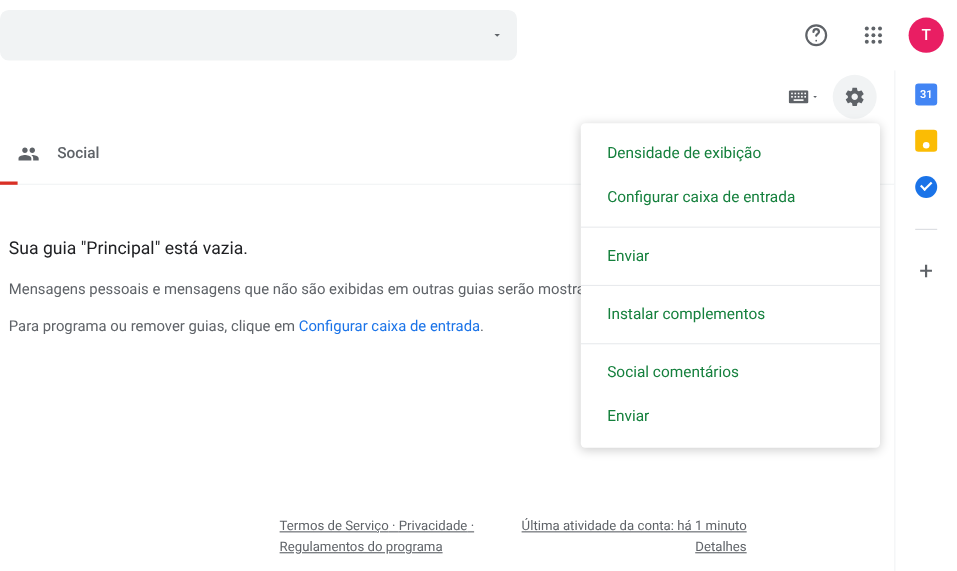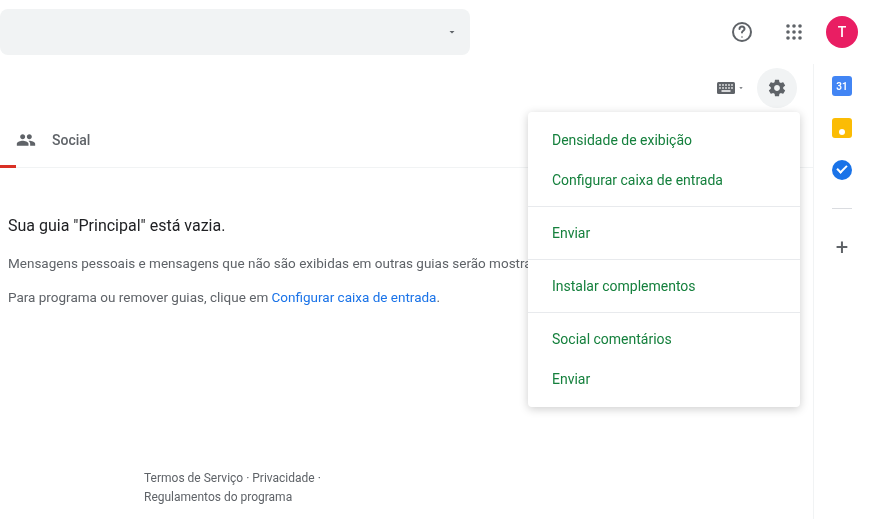--- a/index.html
+++ b/index.html
@@ -138,23 +138,24 @@
     line-height: 1.5;
     margin-bottom: 14px;
   }
   .link { color: #1a73e8; cursor: pointer; }
   .footer {
     position: absolute;
     bottom: 12px;
     left: 0; right: 0;
     padding: 0 24px;
     display: flex;
-    justify-content: flex-start;
+    justify-content: center;
     font-size: 12px;
     color: #5f6368;
+    text-decoration: underline;
   }
   .footer .left { text-align: left; max-width: 340px; line-height: 1.6; padding-left: 120px;}
   .footer .right { text-align: right; line-height: 1.6; }
   .footer a { color: #5f6368; text-decoration: none; cursor: pointer; }
   .side-panel {
     width: 56px;
     display: flex;
     flex-direction: column;
     align-items: center;
     padding-top: 12px;
@@ -276,20 +277,24 @@
       <div class="empty-text">Mensagens pessoais e mensagens que não são exibidas em outras guias serão mostradas aqui.</div>
       <div class="empty-text">
         <span>Para programa ou remover guias, clique em </span><span class="link">Configurar caixa de entrada</span><span>.</span>
       </div>
     </div>
 
     <div class="footer">
       <div class="left">
         <a>Termos de Serviço</a> · <a>Privacidade</a> · <a>Regulamentos do programa</a>
       </div>
+      <div class="right">
+        <span>Última atividade da conta: há 1 minuto</span><br>
+        <a>Detalhes</a>
+      </div>
     </div>
   </div>
 
   <div class="side-panel">
     <div class="side-icon cal"></div>
     <div class="side-icon keep"></div>
     <div class="side-icon tasks"></div>
     <div class="side-sep"></div>
     <div class="side-plus">+</div>
   </div>

